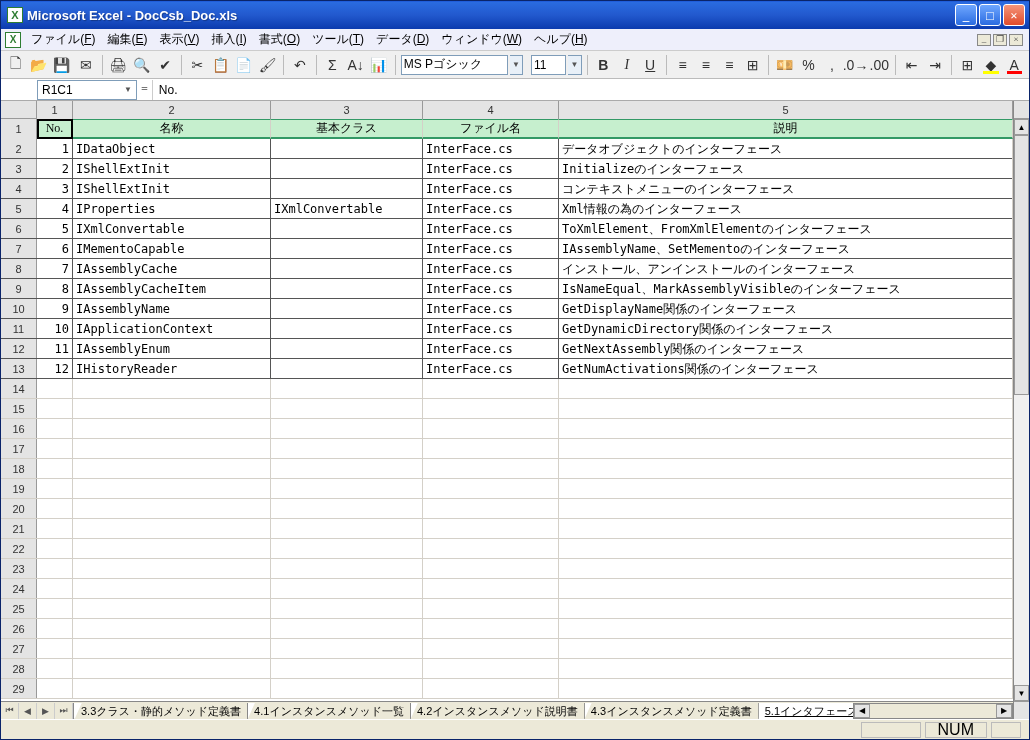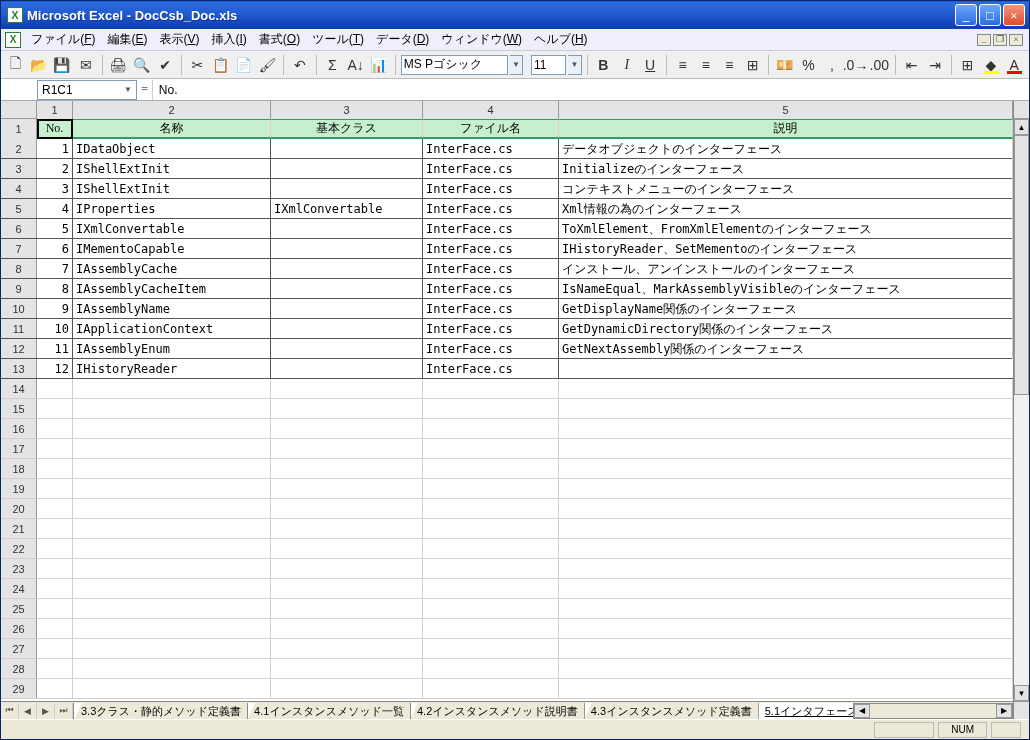--- a/index.html
+++ b/index.html
@@ -58,21 +58,21 @@
 .tabnav{display:flex;border-right:1px solid #888}
 .tabnav div{width:18px;height:16px;display:flex;align-items:center;justify-content:center;font-size:9px;color:#555;border-right:1px solid #ccc}
 .tabs{display:flex;flex:1;overflow:hidden;background:#fff;height:16px;position:relative}
 .tab{padding:0 6px;height:18px;background:#ece9d8;border:1px solid #888;border-top:none;margin-right:-1px;font-size:11px;display:flex;align-items:center;white-space:nowrap;clip-path:polygon(8px 0,100% 0,calc(100% - 0px) 100%,0 100%)}
 .tab.active{background:#fff;font-weight:normal;text-decoration:underline}
 .hscroll{width:160px;height:16px;background:#ece9d8;border:1px solid #888;display:flex;align-items:center}
 .hscroll .ar{width:16px;height:14px;background:#e4e4e4;border:1px solid #999;display:flex;align-items:center;justify-content:center;font-size:8px}
 .hscroll .track{flex:1;background:#f0f0f0}
 .status{height:20px;background:#ece9d8;border-top:1px solid #fff;display:flex;align-items:center;font-size:11px;padding:0 8px}
 .status .sp{flex:1}
-.status .box{border:1px solid #bbb;padding:0 12px;height:16px;display:flex;align-items:center;margin-left:4px;font-size:10px}
+.status .box{border:1px solid #bbb;padding:0 12px;height:16px;display:flex;align-items:center;margin-left:4px;font-size:16px}
 .vscroll{width:16px;background:#ece9d8;border-left:1px solid #888;display:flex;flex-direction:column}
 .vscroll .ar{height:16px;background:#e4e4e4;border:1px solid #999;display:flex;align-items:center;justify-content:center;font-size:8px}
 .vscroll .track{flex:1;background:#f0f0f0;position:relative}
 .vscroll .thumb{position:absolute;top:0;left:0;right:0;height:260px;background:#e4e4e4;border:1px solid #999}
 .gridwrap{flex:1;display:flex;min-height:0}
 .gridleft{flex:1;display:flex;flex-direction:column;min-width:0}
 </style>
 </head>
 <body>
 
@@ -237,21 +237,21 @@
                 <div class="cell c3"></div>
                 <div class="cell c4">InterFace.cs</div>
                 <div class="cell c5">ToXmlElement、FromXmlElementのインターフェース</div>
               </div>
               <div class="row dat">
                 <div class="rh">7</div>
                 <div class="cell c1">6</div>
                 <div class="cell c2">IMementoCapable</div>
                 <div class="cell c3"></div>
                 <div class="cell c4">InterFace.cs</div>
-                <div class="cell c5">IHistoryReader、SetMementoのインターフェース</div>
+                <div class="cell c5">IAssemblyName、SetMementoのインターフェース</div>
               </div>
               <div class="row dat">
                 <div class="rh">8</div>
                 <div class="cell c1">7</div>
                 <div class="cell c2">IAssemblyCache</div>
                 <div class="cell c3"></div>
                 <div class="cell c4">InterFace.cs</div>
                 <div class="cell c5">インストール、アンインストールのインターフェース</div>
               </div>
               <div class="row dat">
@@ -285,20 +285,21 @@
                 <div class="cell c3"></div>
                 <div class="cell c4">InterFace.cs</div>
                 <div class="cell c5">GetNextAssembly関係のインターフェース</div>
               </div>
               <div class="row dat">
                 <div class="rh">13</div>
                 <div class="cell c1">12</div>
                 <div class="cell c2">IHistoryReader</div>
                 <div class="cell c3"></div>
                 <div class="cell c4">InterFace.cs</div>
+                <div class="cell c5">GetNumActivations関係のインターフェース</div>
               </div>
             </div>
           <div id="emptyrows">
               <div class="row">
                 <div class="rh">14</div>
                 <div class="cell c1"></div>
                 <div class="cell c2"></div>
                 <div class="cell c3"></div>
                 <div class="cell c4"></div>
                 <div class="cell c5"></div>

